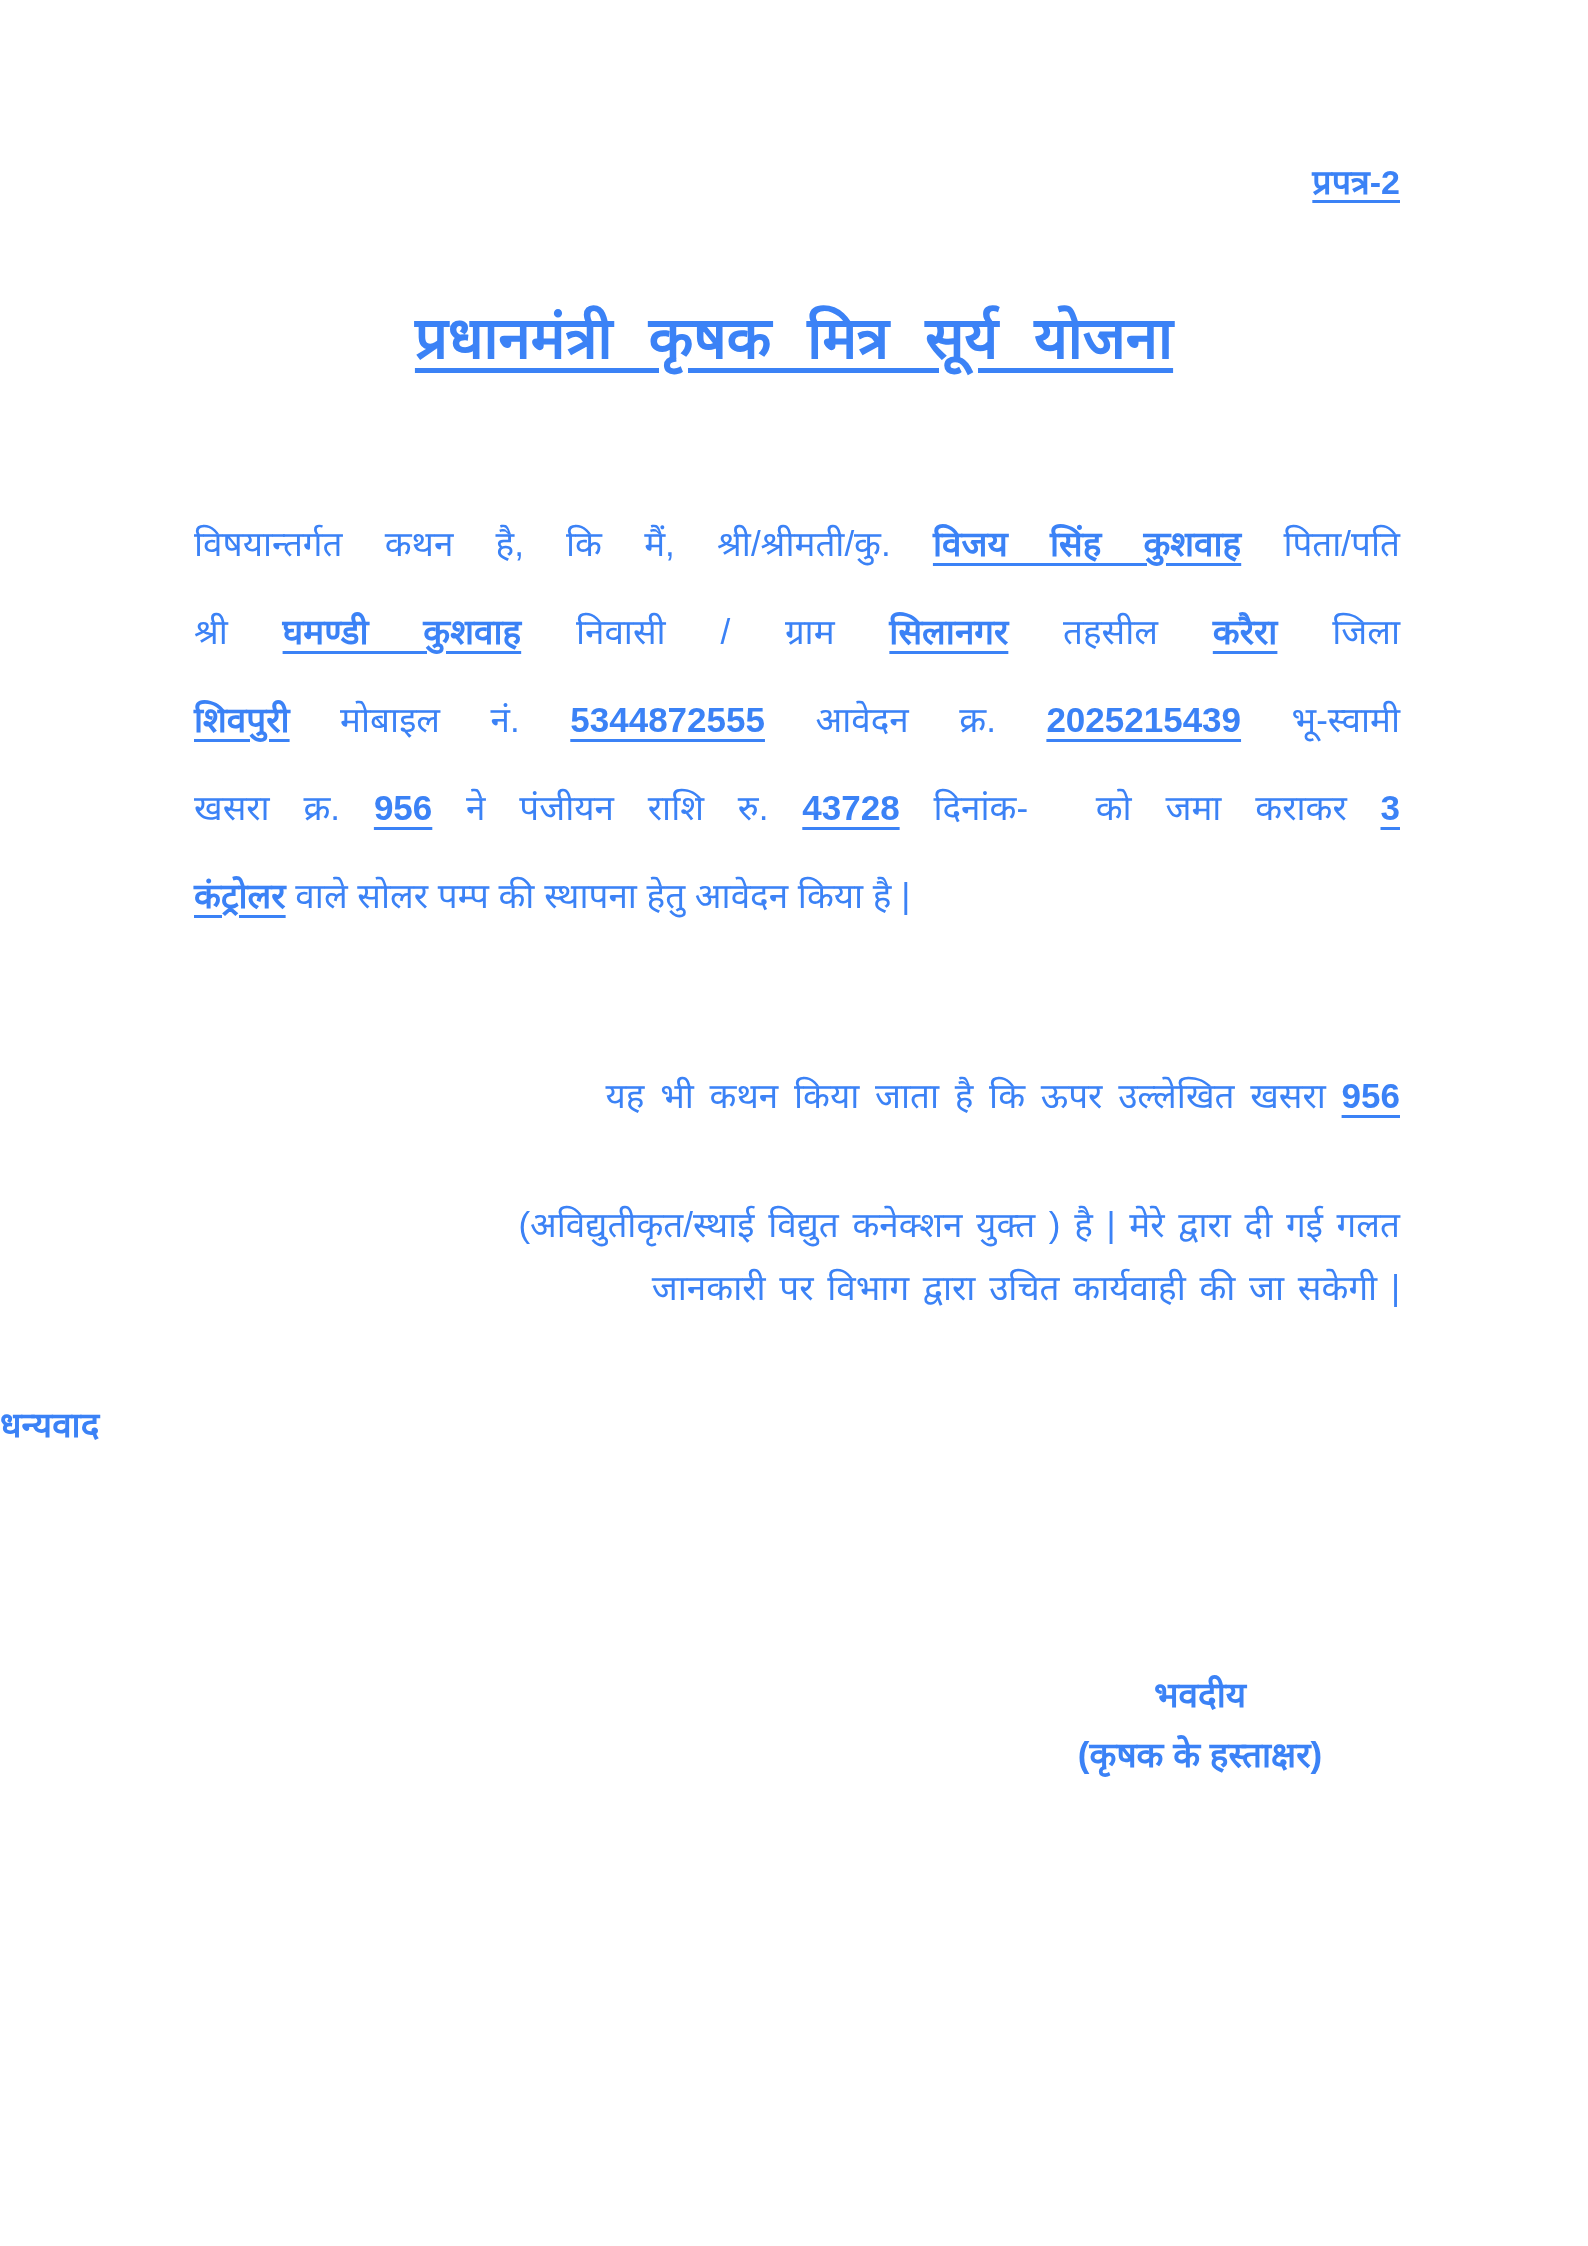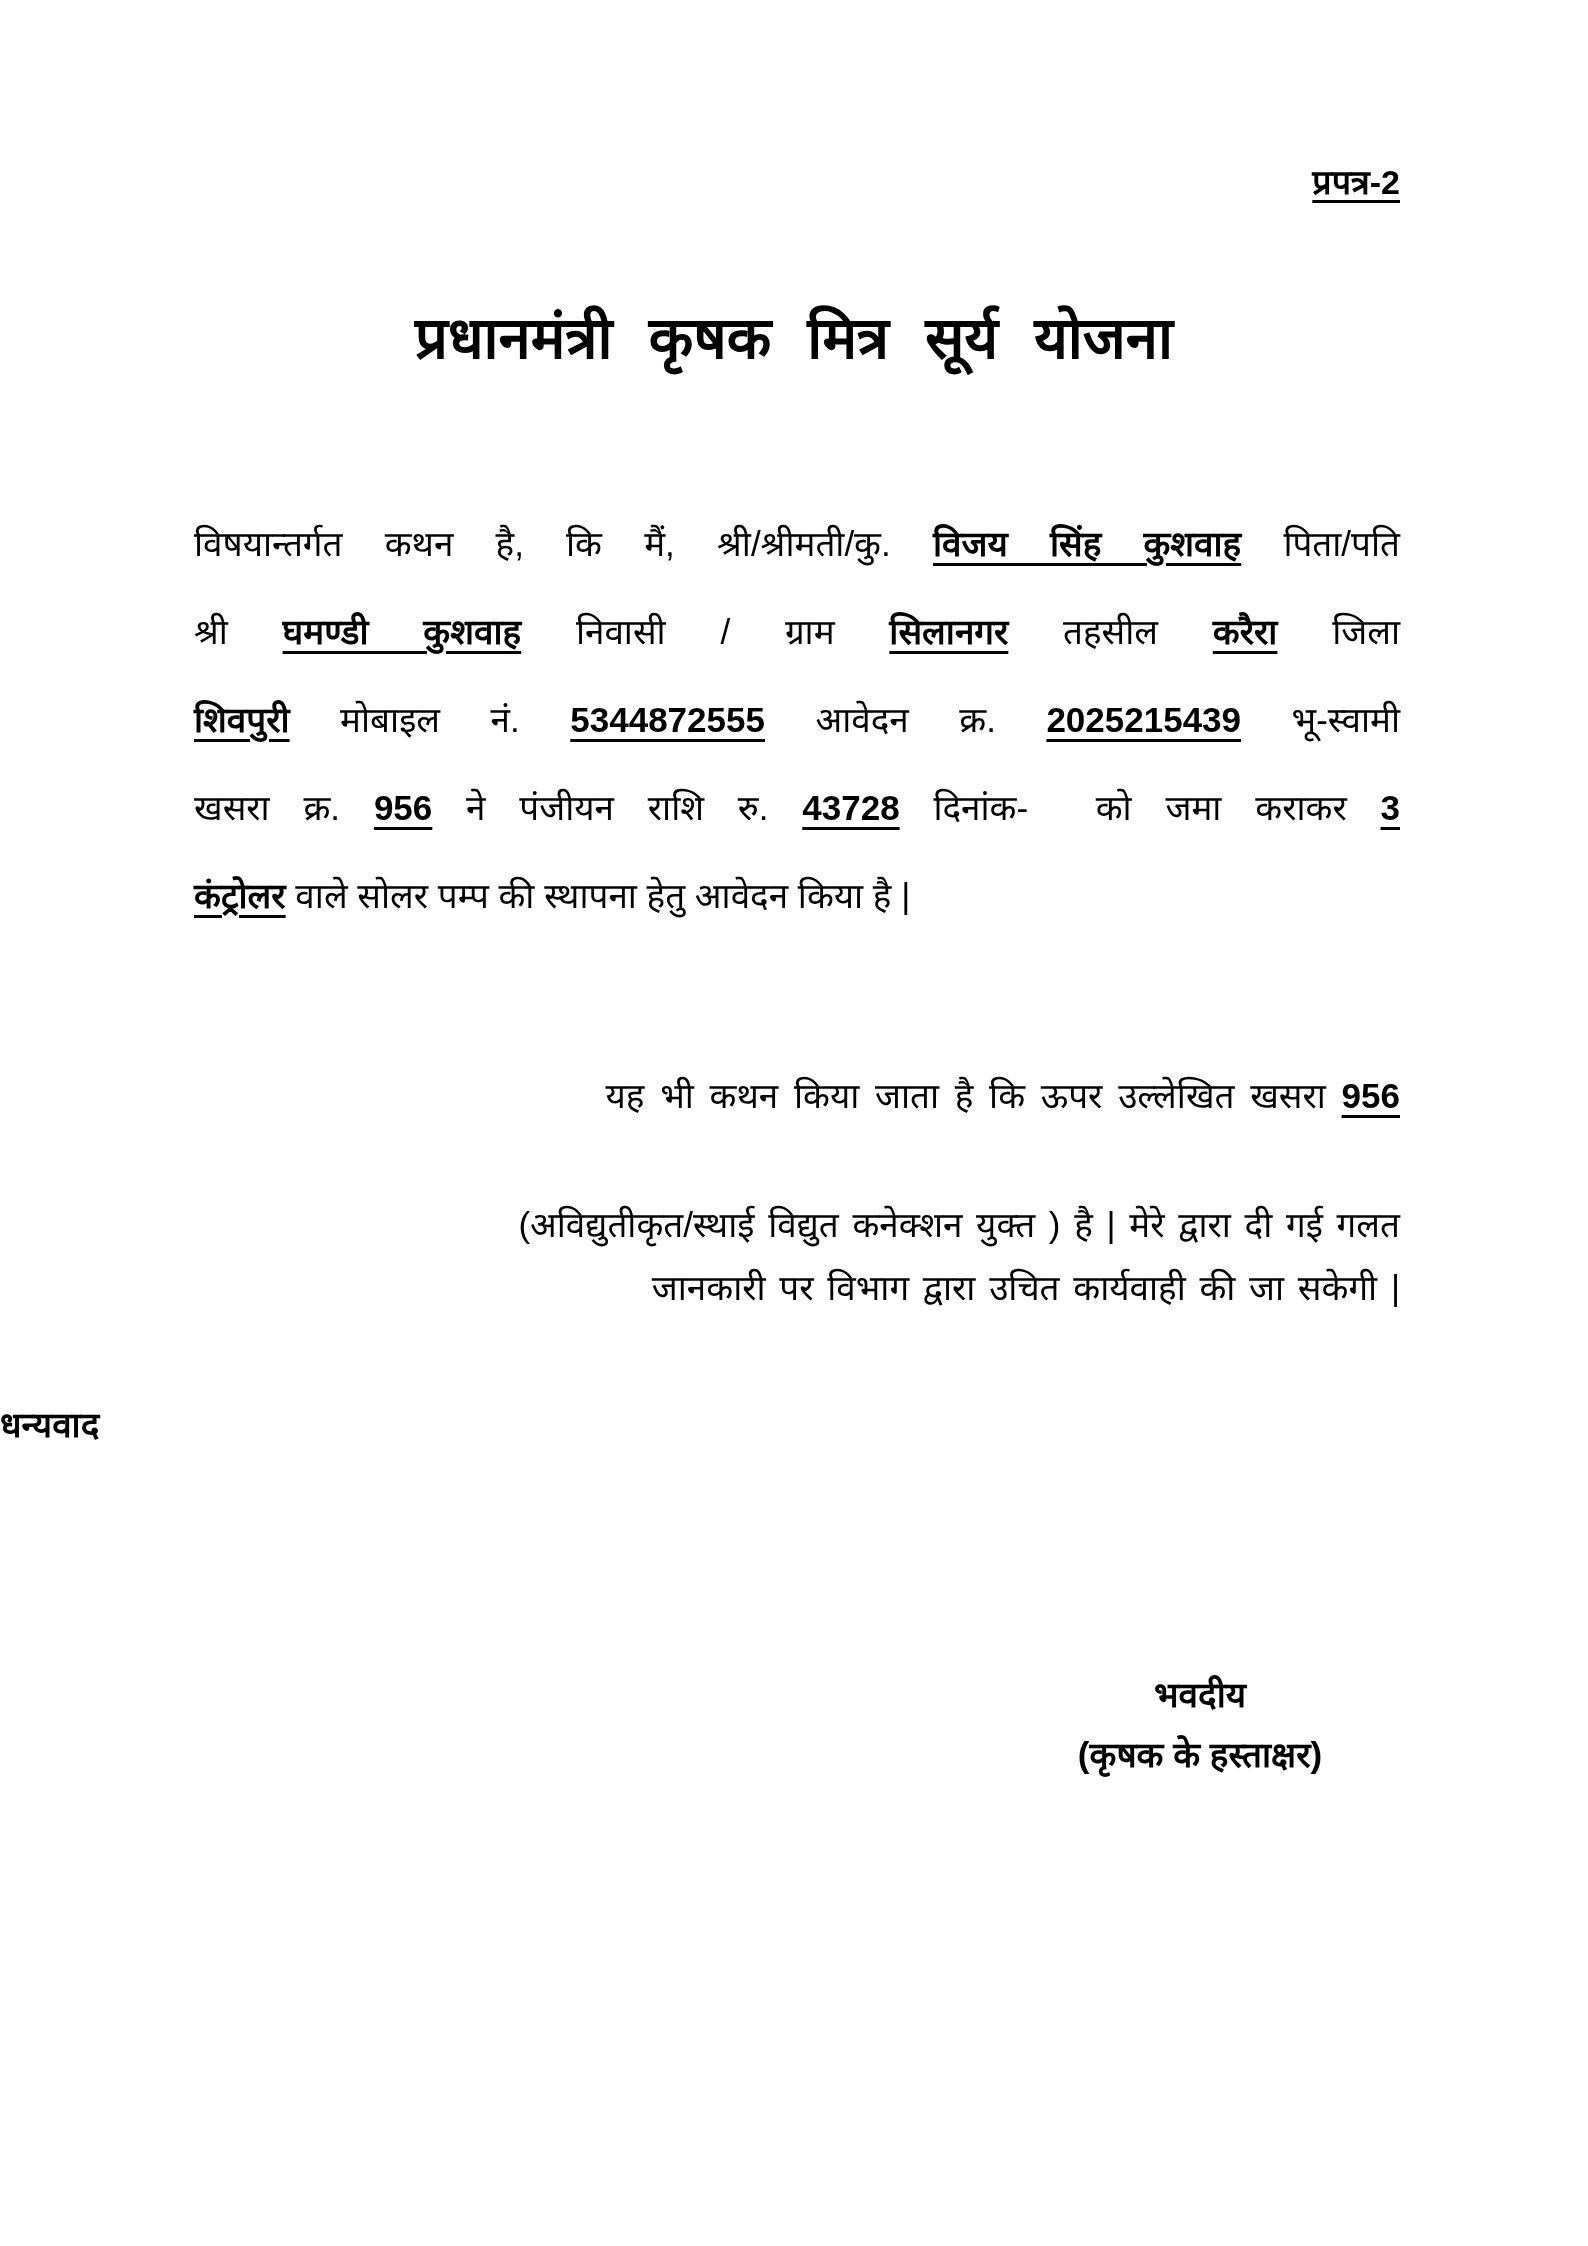--- a/index.html
+++ b/index.html
@@ -1,38 +1,38 @@
 <!DOCTYPE html>
 <html><head>
 <meta charset="utf-8">
 <style>
   html,body { margin:0; padding:0; background:#ffffff; }
   .page {
     position:relative;
     width:1588px; height:2246px;
     background:#ffffff;
-    color:#000000;
+    color:#3b82f6;
     font-family:"Liberation Sans","DejaVu Sans",sans-serif;
     overflow:hidden;
   }
   .b { font-weight:bold; }
   .u { text-decoration:underline; text-decoration-thickness:3px; text-underline-offset:7px; }
 
   .form-tag {
     position:absolute; top:158px; right:188px;
     font-size:34px; font-weight:bold;
     text-decoration:underline; text-decoration-thickness:3px; text-underline-offset:6px;
   }
   .title-row {
     position:absolute; top:296px; left:0; width:100%;
     text-align:center;
   }
   .title-text {
     font-size:58px; font-weight:bold; word-spacing:20px;
-    text-decoration-thickness:5px; text-underline-offset:10px;
+    text-decoration:underline; text-decoration-thickness:5px; text-underline-offset:10px;
   }
   .para1 {
     position:absolute; top:500px; left:188px; width:1212px;
     font-size:35px;
   }
   .para1 .line { line-height:88px; white-space:normal;margin-left:6px; }
   .para1 .line.just { text-align:justify; text-align-last:justify; }
   .para2 {
     position:absolute; top:1052px; left:188px; width:1212px;
     font-size:35px; line-height:88px; text-align:right; word-spacing:6px;

